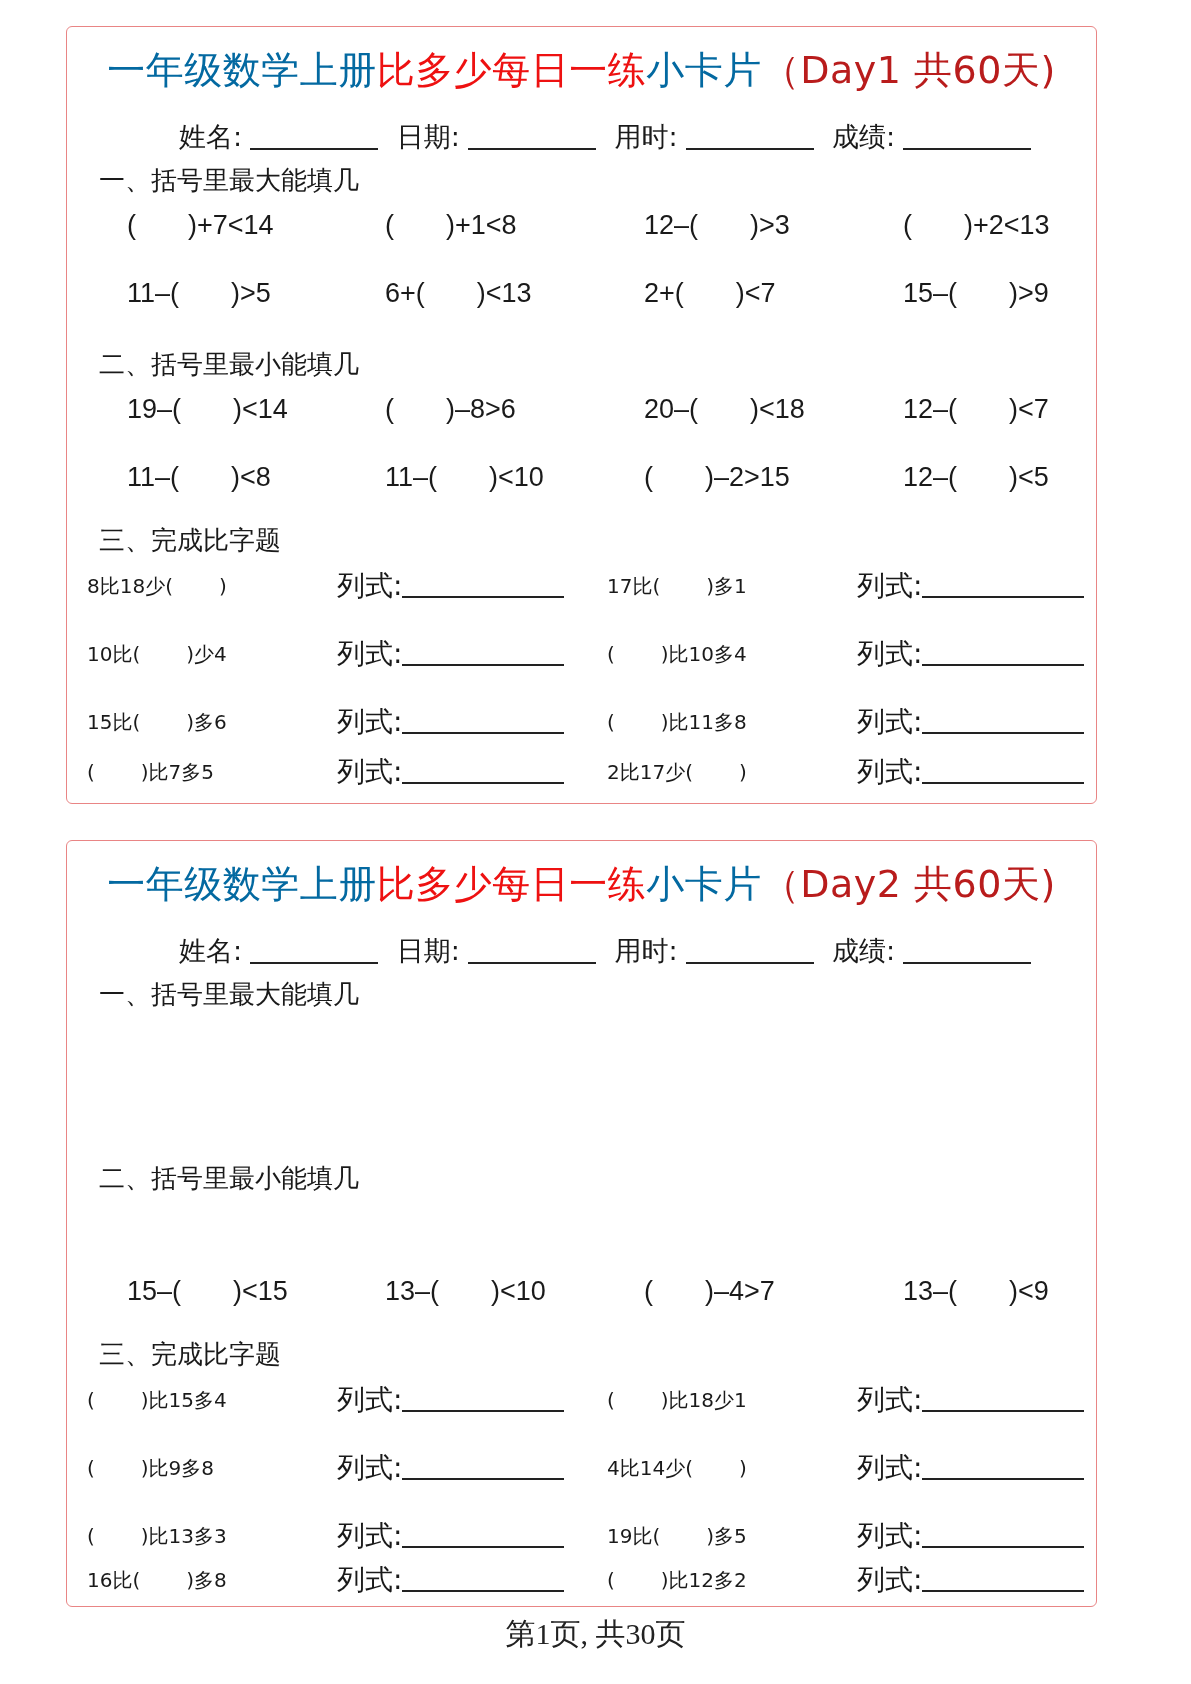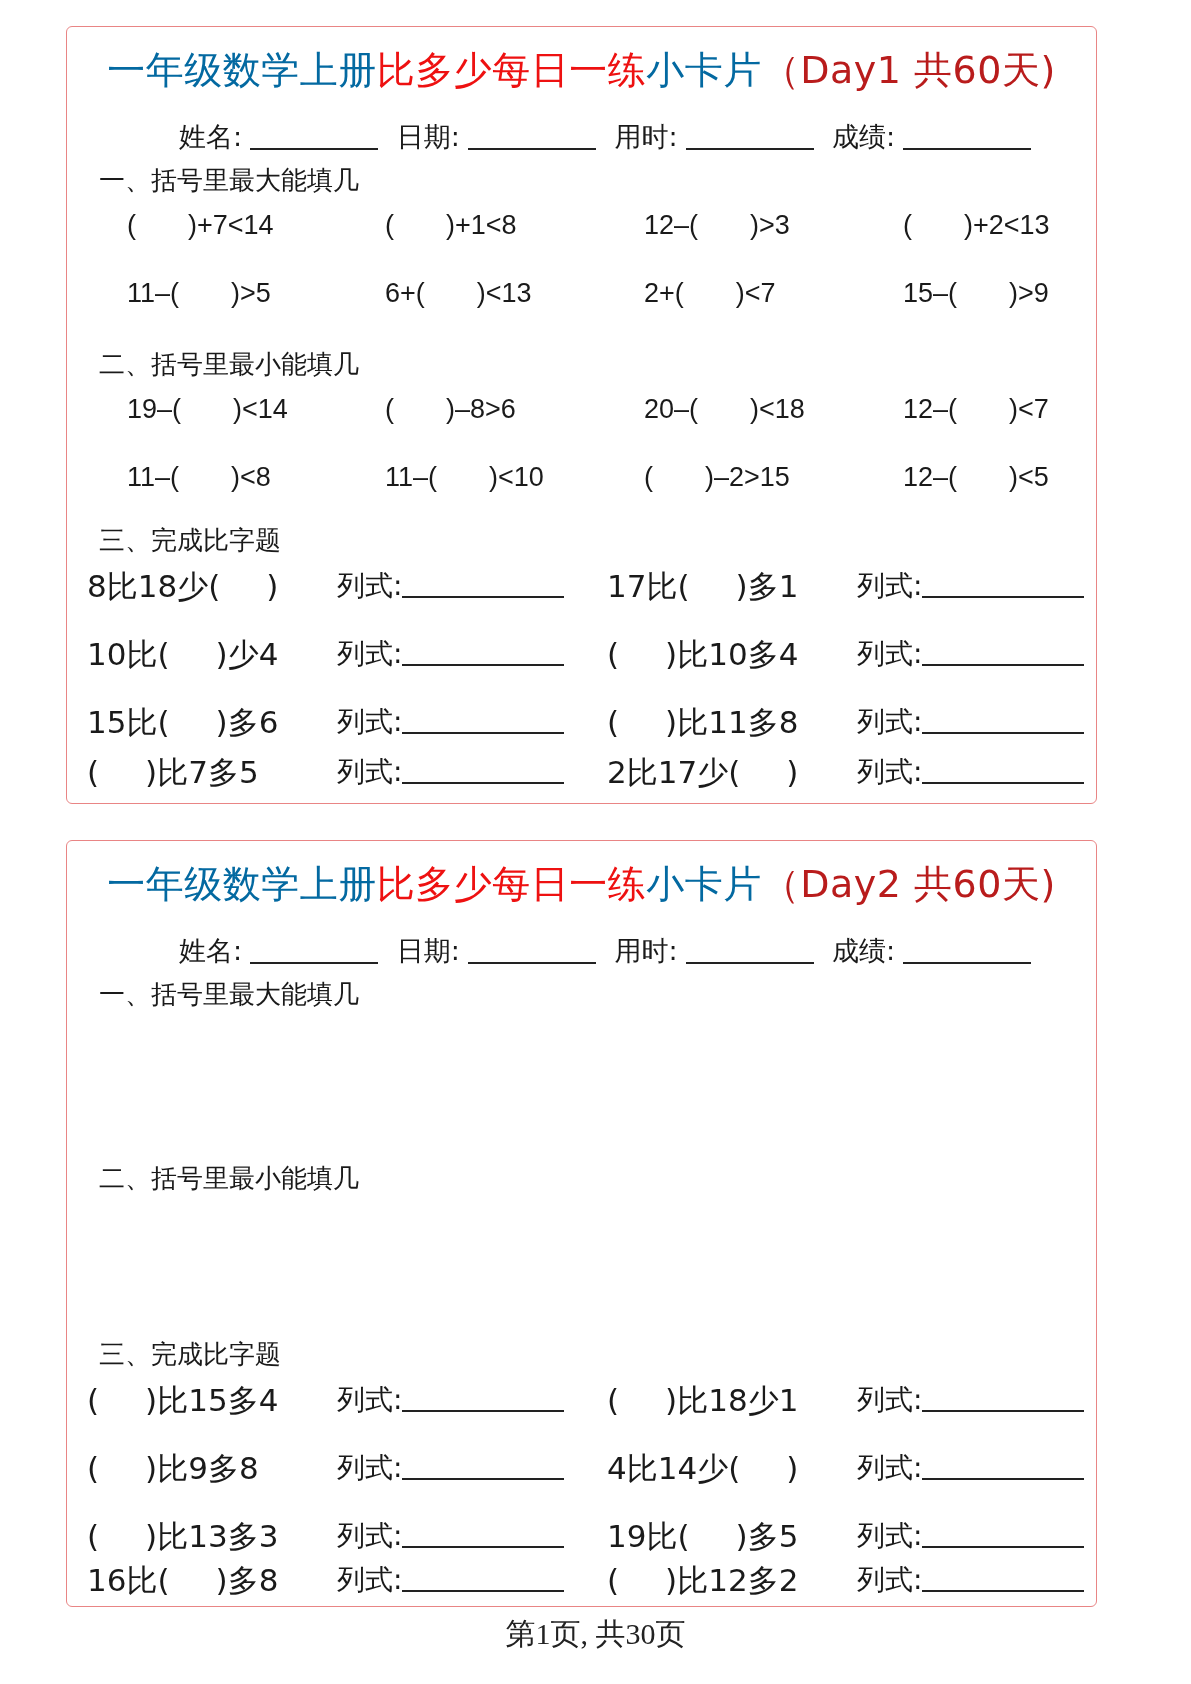--- a/index.html
+++ b/index.html
@@ -40,21 +40,21 @@
   }
   .eq-row { position: absolute; left: 0; right: 0; height: 36px; }
   .eq {
     position: absolute; font-size: 27px; line-height: 36px; white-space: nowrap;
     font-family: "Liberation Sans", sans-serif;
   }
   .eq .gap { display: inline-block; width: 52px; }
 
   .cmp-row { position: absolute; left: 0; right: 0; height: 34px; }
   .cmp {
-    position: absolute; font-size: 31px; line-height: 34px; white-space: nowrap;
+    position: absolute; font-size: 20px; line-height: 34px; white-space: nowrap;
     font-family: "DejaVu Sans", sans-serif;
     text-align: right;
   }
   .cmp .gap { display: inline-block; width: 46px; }
   .formula {
     position: absolute; font-size: 28px; line-height: 34px; white-space: nowrap;
     font-family: "DejaVu Sans", sans-serif;
   }
   .formula .blank {
     display: inline-block; width: 162px; border-bottom: 2px solid #222;
@@ -143,20 +143,26 @@
   <div class="info">
     <span class="field"><span>姓名:</span><span class="blank"></span></span>
     <span class="field"><span>日期:</span><span class="blank"></span></span>
     <span class="field"><span>用时:</span><span class="blank"></span></span>
     <span class="field"><span>成绩:</span><span class="blank"></span></span>
   </div>
 
   <div class="section-title" style="top:136px">一、括号里最大能填几</div>
 
   <div class="section-title" style="top:320px">二、括号里最小能填几</div>
+  <div class="eq-row" style="top:432px">
+    <div class="eq" style="left:60px"><span>15–(</span><span class="gap"></span><span>)&lt;15</span></div>
+    <div class="eq" style="left:318px"><span>13–(</span><span class="gap"></span><span>)&lt;10</span></div>
+    <div class="eq" style="left:577px"><span>(</span><span class="gap"></span><span>)–4&gt;7</span></div>
+    <div class="eq" style="left:836px"><span>13–(</span><span class="gap"></span><span>)&lt;9</span></div>
+  </div>
 
   <div class="section-title" style="top:496px">三、完成比字题</div>
   <div class="cmp-row" style="top:542px">
     <div class="cmp" style="left:20px"><span>(</span><span class="gap"></span><span>)比15多4</span></div>
     <div class="formula" style="left:270px"><span>列式:</span><span class="blank"></span></div>
     <div class="cmp" style="left:540px"><span>(</span><span class="gap"></span><span>)比18少1</span></div>
     <div class="formula" style="left:790px"><span>列式:</span><span class="blank"></span></div>
   </div>
   <div class="cmp-row" style="top:610px">
     <div class="cmp" style="left:20px"><span>(</span><span class="gap"></span><span>)比9多8</span></div>

